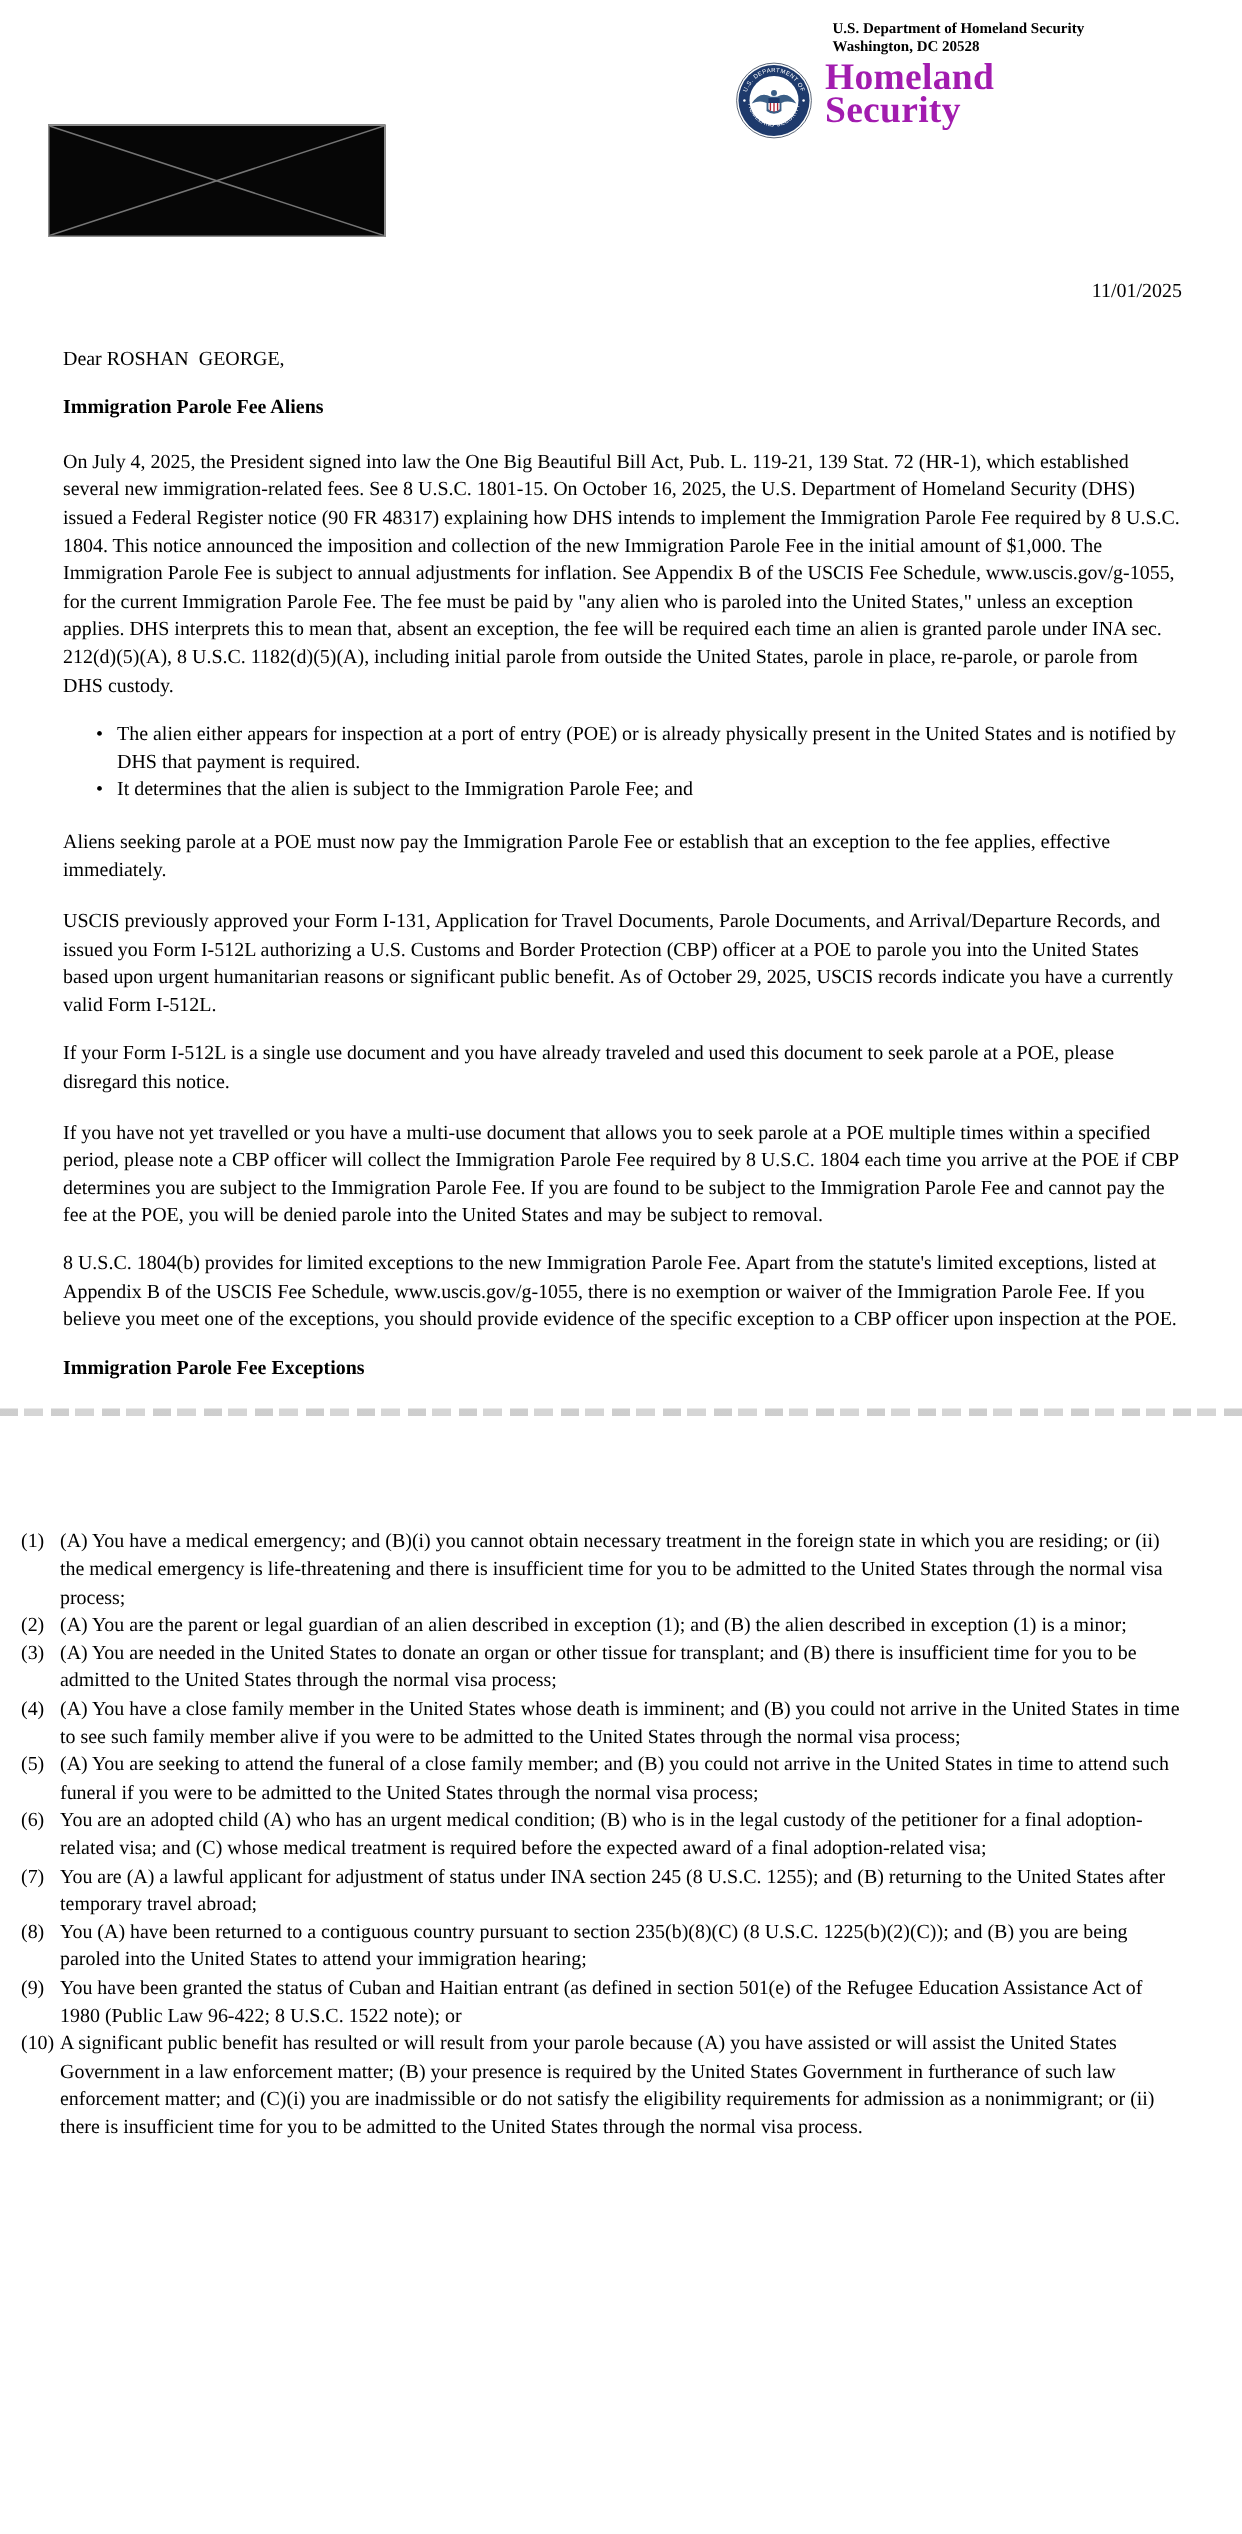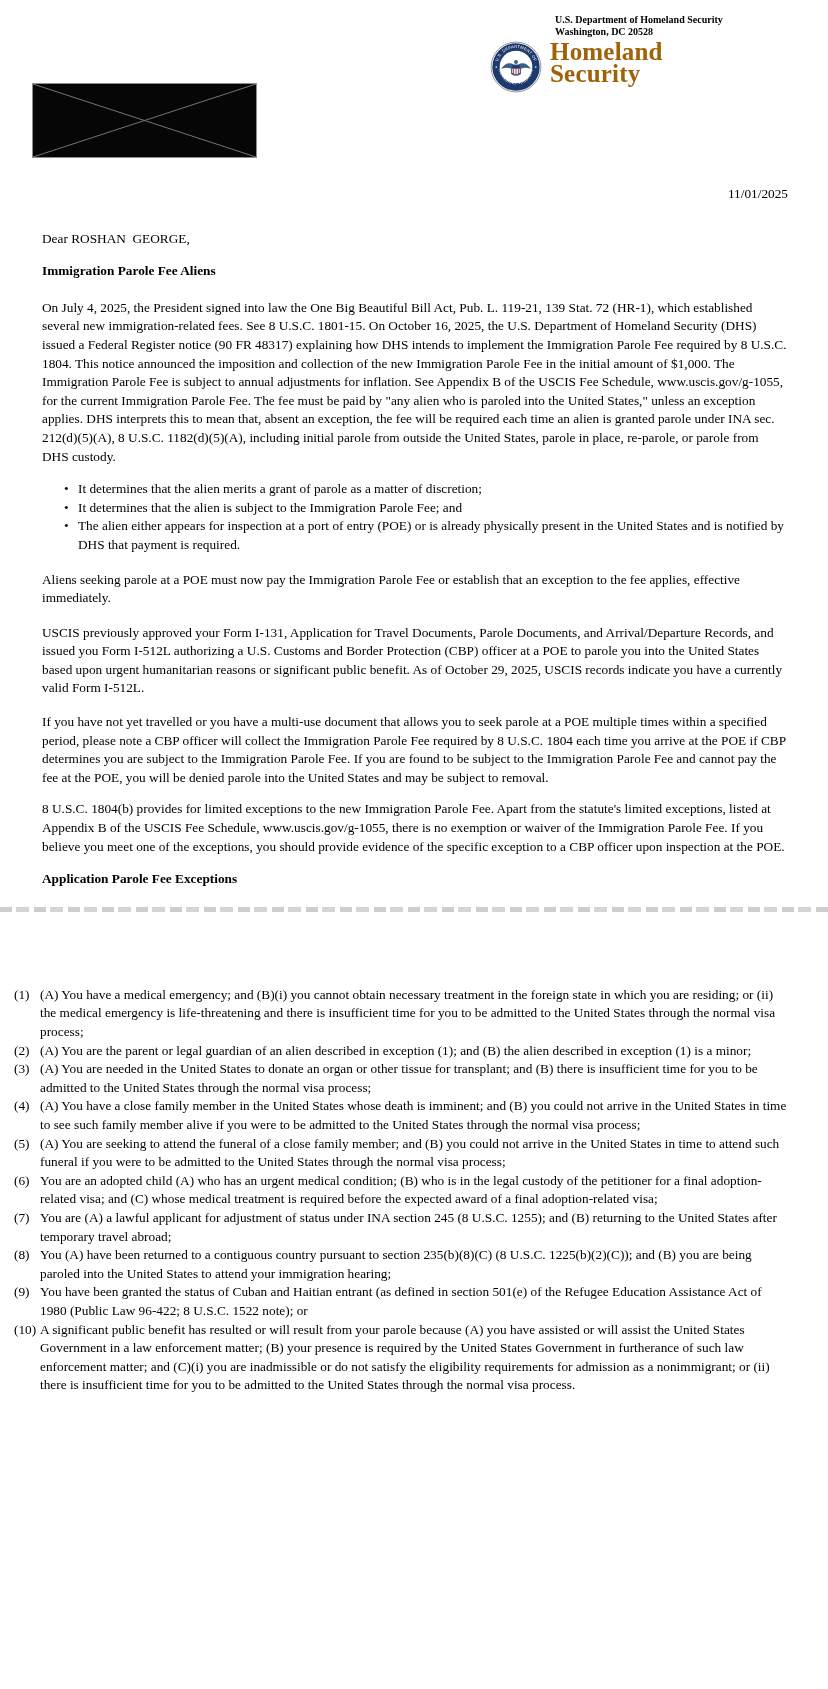--- a/index.html
+++ b/index.html
@@ -23,21 +23,21 @@
     position:absolute; left:490px; top:39px;
     display:flex; align-items:flex-start;
   }
   .seal-wrap{width:52px; height:52px; margin-top:2px;}
   .wordmark{
     margin-left:8px;
     font-family:"Liberation Serif", serif;
     font-weight:bold;
     font-size:25px;
     line-height:22px;
-    color:#a16207;
+    color:#a21caf;
     letter-spacing:0.2px;
     padding-top:2px;
   }
   
   .redacted{
     position:absolute; left:32px; top:83px;
     width:225px; height:75px;
     background:#060606;
     border:1px solid #8d8d8d;
     box-sizing:border-box;
@@ -134,31 +134,31 @@
   </div>
 
   <div class="content">
     <p class="date">11/01/2025</p>
     <p class="salutation">Dear ROSHAN  GEORGE,</p>
     <p class="subject">Immigration Parole Fee Aliens</p>
 
     <p class="p1">On July 4, 2025, the President signed into law the One Big Beautiful Bill Act, Pub. L. 119-21, 139 Stat. 72 (HR-1), which established several new immigration-related fees. See 8 U.S.C. 1801-15. On October 16, 2025, the U.S. Department of Homeland Security (DHS) issued a Federal Register notice (90 FR 48317) explaining how DHS intends to implement the Immigration Parole Fee required by 8 U.S.C. 1804. This notice announced the imposition and collection of the new Immigration Parole Fee in the initial amount of $1,000. The Immigration Parole Fee is subject to annual adjustments for inflation. See Appendix B of the USCIS Fee Schedule, www.uscis.gov/g-1055, for the current Immigration Parole Fee. The fee must be paid by "any alien who is paroled into the United States," unless an exception applies. DHS interprets this to mean that, absent an exception, the fee will be required each time an alien is granted parole under INA sec. 212(d)(5)(A), 8 U.S.C. 1182(d)(5)(A), including initial parole from outside the United States, parole in place, re-parole, or parole from DHS custody.</p>
 
     <ul class="bullets">
-      <li>It determines that the alien merits a grant of parole as a matter of discretion;</li>
+      <li>The alien either appears for inspection at a port of entry (POE) or is already physically present in the United States and is notified by DHS that payment is required.</li>
       <li>It determines that the alien is subject to the Immigration Parole Fee; and</li>
-      <li>The alien either appears for inspection at a port of entry (POE) or is already physically present in the United States and is notified by DHS that payment is required.</li>
     </ul>
 
     <p class="p3">Aliens seeking parole at a POE must now pay the Immigration Parole Fee or establish that an exception to the fee applies, effective immediately.</p>
     <p class="p4">USCIS previously approved your Form I-131, Application for Travel Documents, Parole Documents, and Arrival/Departure Records, and issued you Form I-512L authorizing a U.S. Customs and Border Protection (CBP) officer at a POE to parole you into the United States based upon urgent humanitarian reasons or significant public benefit. As of October 29, 2025, USCIS records indicate you have a currently valid Form I-512L.</p>
+    <p class="p5">If your Form I-512L is a single use document and you have already traveled and used this document to seek parole at a POE, please disregard this notice.</p>
     <p class="p6">If you have not yet travelled or you have a multi-use document that allows you to seek parole at a POE multiple times within a specified period, please note a CBP officer will collect the Immigration Parole Fee required by 8 U.S.C. 1804 each time you arrive at the POE if CBP determines you are subject to the Immigration Parole Fee. If you are found to be subject to the Immigration Parole Fee and cannot pay the fee at the POE, you will be denied parole into the United States and may be subject to removal.</p>
     <p class="p7">8 U.S.C. 1804(b) provides for limited exceptions to the new Immigration Parole Fee. Apart from the statute's limited exceptions, listed at Appendix B of the USCIS Fee Schedule, www.uscis.gov/g-1055, there is no exemption or waiver of the Immigration Parole Fee. If you believe you meet one of the exceptions, you should provide evidence of the specific exception to a CBP officer upon inspection at the POE.</p>
 
-    <p class="exc-heading">Application Parole Fee Exceptions</p>
+    <p class="exc-heading">Immigration Parole Fee Exceptions</p>
 
     <div class="faded-row"></div>
 
     <ol class="exceptions">
       <li>
         <span class="num">(1)</span>
         <span class="txt">(A) You have a medical emergency; and (B)(i) you cannot obtain necessary treatment in the foreign state in which you are residing; or (ii) the medical emergency is life-threatening and there is insufficient time for you to be admitted to the United States through the normal visa process;</span>
       </li>
       <li>
         <span class="num">(2)</span>

